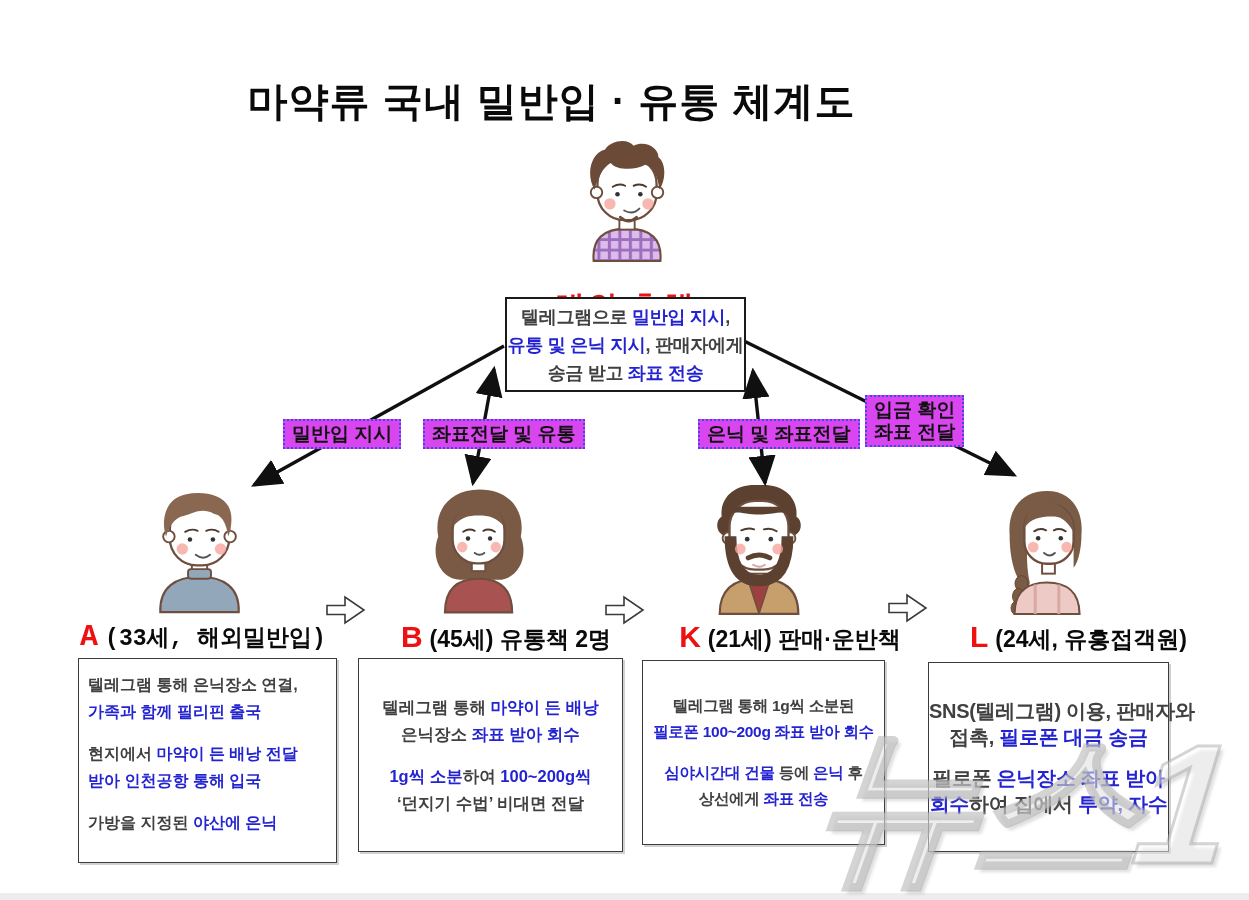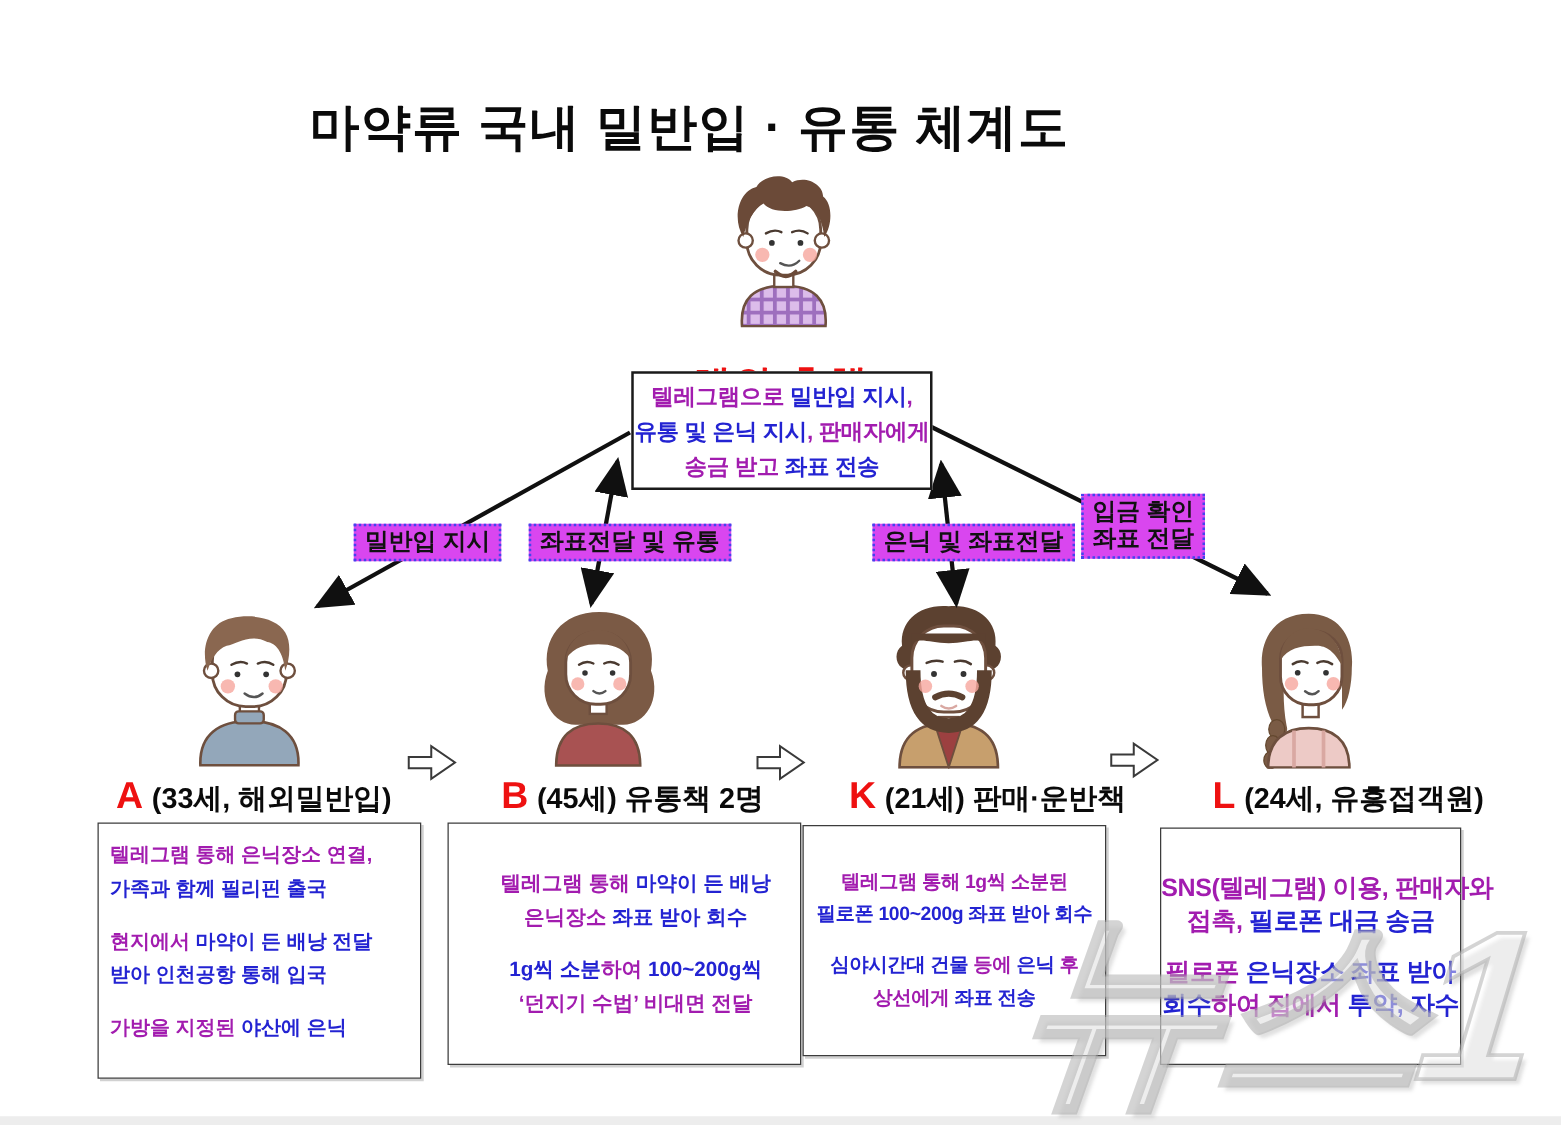--- a/index.html
+++ b/index.html
@@ -18,35 +18,35 @@
   .boss-box .para{margin:0;}
   .elabel{position:absolute;z-index:3;background:#d946ef;border:2px dotted #4444ee;
           font-size:19px;padding:2px 7px;text-align:center;line-height:22px;white-space:nowrap;}
   .el1{left:283px;top:419px;}
   .el2{left:423px;top:419px;}
   .el3{left:698px;top:419px;}
   .el4{left:865px;top:395px;}
   .pname{position:absolute;top:620px;z-index:3;text-align:center;font-size:23px;white-space:nowrap;}
   .pletter{font-size:30px;color:#ee1111;}
   .ptitle{margin-left:7px;color:#0a0a0a;}
-  .pn-a{left:78px;width:250px;}
+  .pn-a{left:78px;width:250px;font-family:Liberation Mono, monospace;}
   .pn-b{left:375px;width:262px;text-align:center;}
   .pn-k{left:650px;width:280px;}
   .pn-l{left:956px;width:245px;}
   .pbox{position:absolute;background:#fff;border:1.6px solid #3c3c3c;z-index:3;
         box-shadow:2px 2px 0 rgba(0,0,0,0.18);display:flex;flex-direction:column;}
   .pbox .para{margin:0 0 15px 0;}
   .pbox .para:last-child{margin-bottom:0;}
   .rline{white-space:nowrap;}
-  .seg-k{color:#a21caf;}
+  .seg-k{color:#404040;}
   .seg-b{color:#2323d2;}
   .box-a{left:78px;top:658px;width:248px;height:191px;font-size:16px;line-height:27px;
          text-align:left;padding:12px 0 0 9px;justify-content:flex-start;}
   .box-b{left:358px;top:658px;width:263px;height:192px;font-size:16.5px;line-height:27px;
-         text-align:center;justify-content:center;padding-left:18px;}
+         text-align:center;justify-content:center;}
   .box-k{left:642px;top:660px;width:241px;height:183px;font-size:15.5px;line-height:26px;
          text-align:center;justify-content:center;letter-spacing:-0.3px;}
   .box-l{left:928px;top:662px;width:239px;height:188px;font-size:20px;line-height:26px;
          text-align:center;justify-content:center;letter-spacing:-0.3px;}
   .watermark{position:absolute;left:812px;top:692px;z-index:6;font-size:170px;font-weight:800;
              font-style:italic;letter-spacing:-8px;color:rgba(255,255,255,0.42);
              -webkit-text-stroke:3px rgba(170,170,170,0.5);
              text-shadow:4px 4px 3px rgba(130,130,130,0.25);transform:skewX(-6deg);
              pointer-events:none;white-space:nowrap;}
   .bottom-strip{position:absolute;left:0;bottom:0;width:1249px;height:7px;background:#ededed;z-index:4;}

